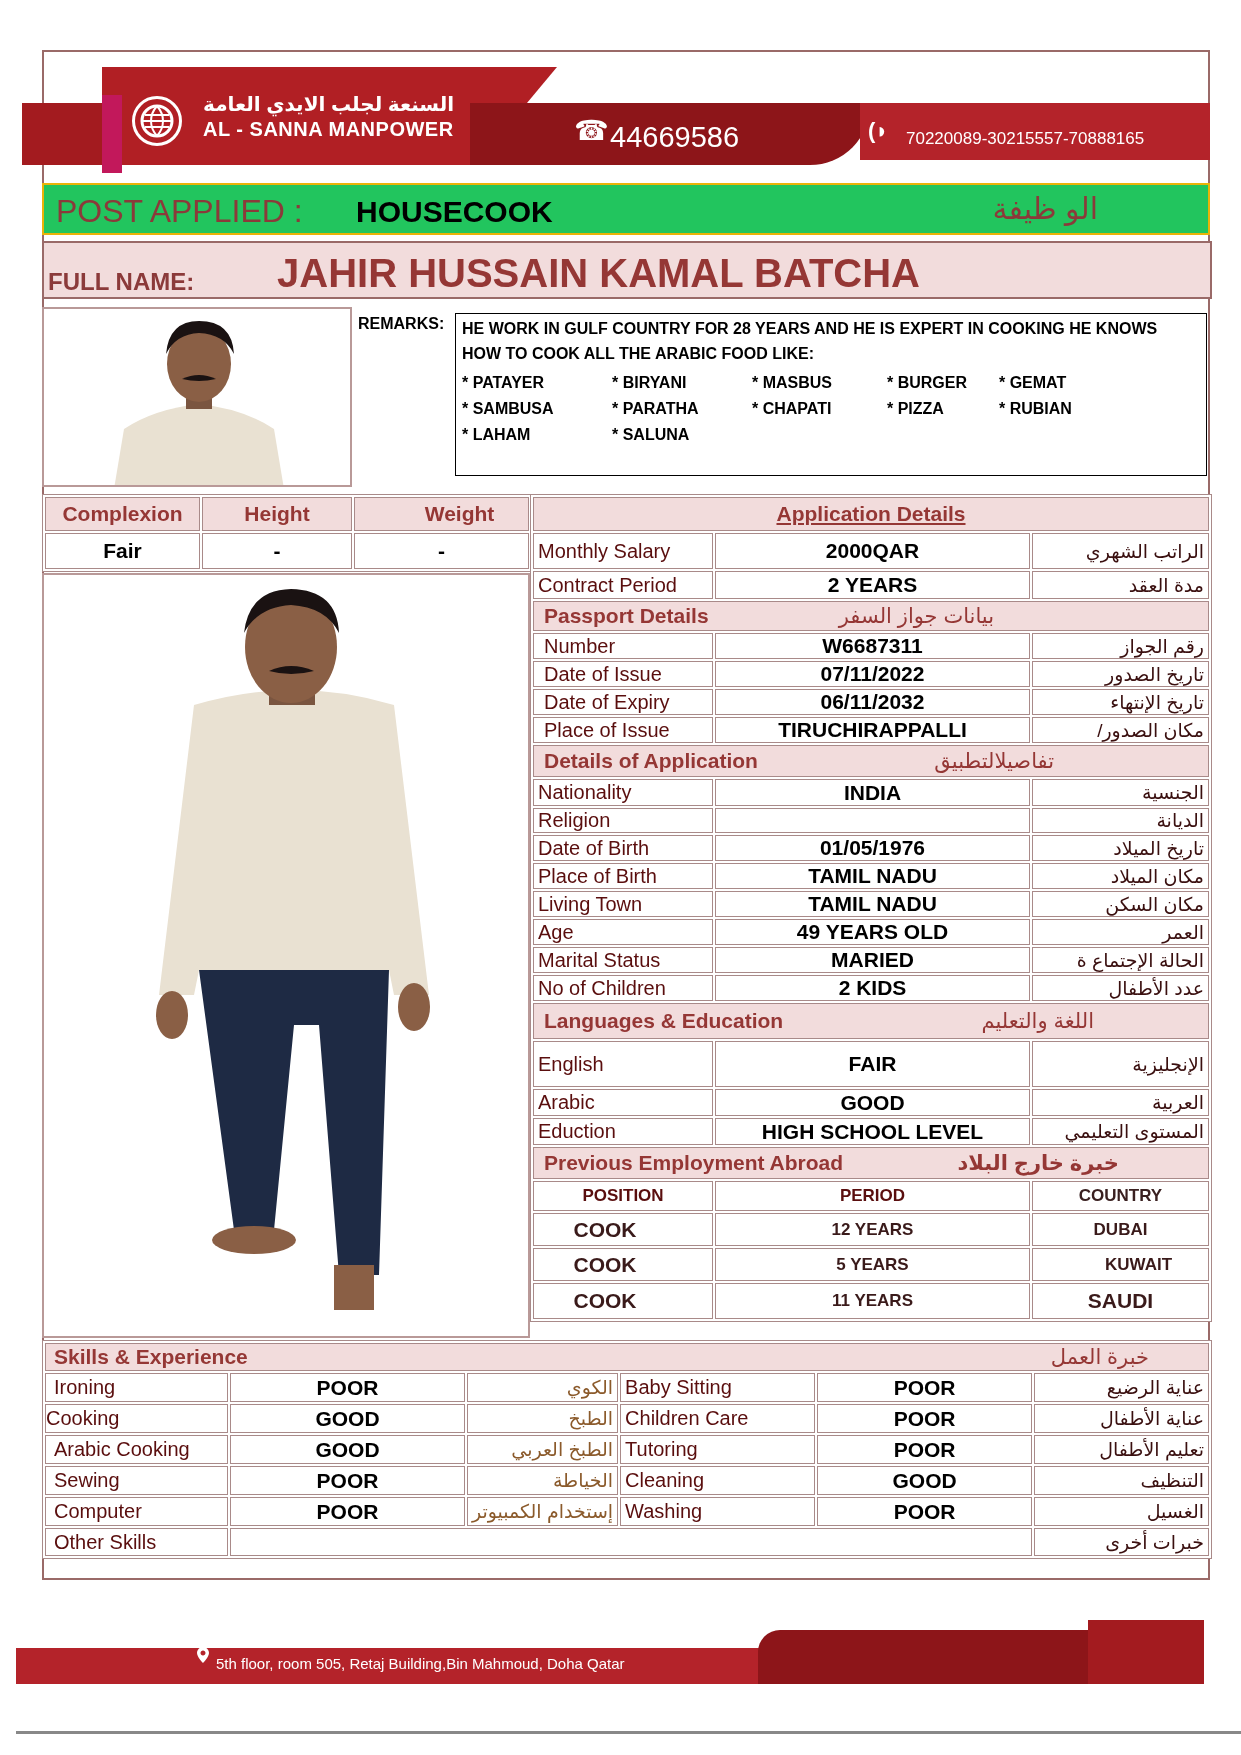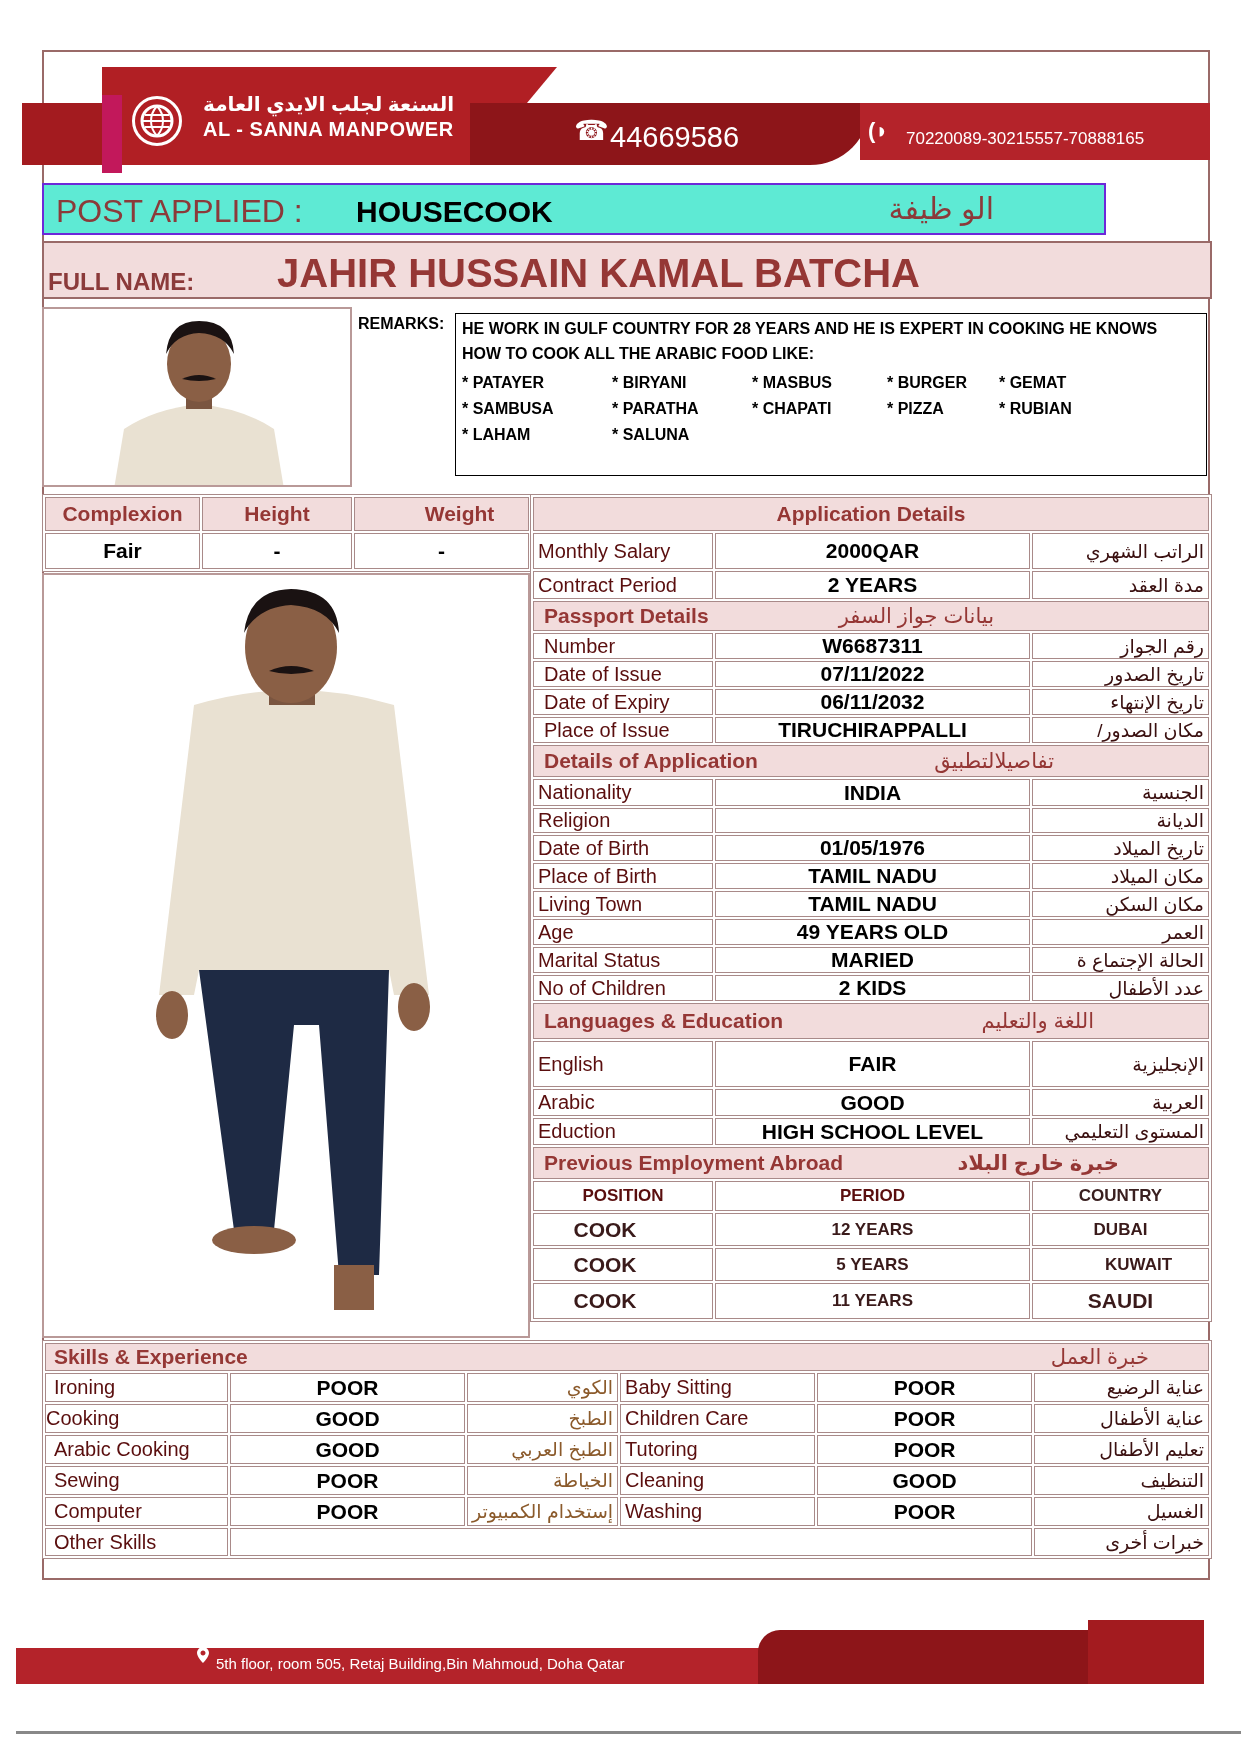--- a/index.html
+++ b/index.html
@@ -19,21 +19,21 @@
   .logo { position: absolute; left: 132px; top: 96px; width: 50px; height: 50px; border-radius: 50%;
           border: 3px solid #fff; display: flex; align-items: center; justify-content: center; color:#fff; font-size: 30px; }
   .brand-ar { position: absolute; left: 203px; top: 92px; color: #fff; font-size: 20px; font-weight: bold; direction: rtl; width: 260px; text-align: left; }
   .brand-en { position: absolute; left: 203px; top: 118px; color: #fff; font-size: 20px; font-weight: bold; letter-spacing: 0.5px; }
   .phone-icon { position: absolute; left: 574px; top: 114px; color: #fff; font-size: 28px; }
   .phone-num { position: absolute; left: 610px; top: 121px; color: #fff; font-size: 29px; }
   .mobile-icon { position: absolute; left: 868px; top: 118px; color: #fff; font-size: 22px; font-weight: bold; }
   .mobile-num { position: absolute; left: 906px; top: 129px; color: #fff; font-size: 17px; }
 
   
-  .post-row { position: absolute; left: 42px; top: 183px; width: 1064px; height: 52px; border: 2px solid #6d28d9; background: #5eead4; }
+  .post-row { position: absolute; left: 42px; top: 183px; width: 1168px; height: 52px; border: 2px solid #eab308; background: #22c55e; }
   .post-label { position: absolute; left: 12px; top: 8px; font-size: 32px; color: #8b3a3a; }
   .post-value { position: absolute; left: 312px; top: 10px; font-size: 30px; font-weight: bold; }
   .post-ar { position: absolute; right: 110px; top: 6px; font-size: 30px; color: #8b3a3a; direction: rtl; }
 
   .name-row { position: absolute; left: 42px; top: 241px; width: 1170px; height: 58px; border: 2px solid #9a6a68; background: #f2dcdc; }
   .name-label { position: absolute; left: 4px; top: 25px; font-size: 24px; font-weight: bold; color: #8b3a3a; }
   .name-value { position: absolute; left: 233px; top: 8px; font-size: 40px; font-weight: bold; color: #953735; }
 
   
   .photo-box { position: absolute; left: 42px; top: 307px; width: 310px; height: 180px; border: 2px solid #b99998; background: #fff; overflow: hidden; }
@@ -161,21 +161,21 @@
 </div>
 
 <table class="tbl" style="left:530px; top:494px; width:682px;">
   <colgroup>
       <col style="width:180px">
       <col style="width:315px">
       <col>
     </colgroup>
   <tbody>
       <tr style="height:34px;">
-    <td class="hdr" colspan="3" style="text-align:center; font-size:21px;">Application Details</td>
+    <td class="hdr" colspan="3" style="text-align:center; font-size:21px;text-decoration:underline;">Application Details</td>
   </tr>
   <tr style="height:36px;">
     <td class="lbl">Monthly Salary</td>
     <td class="val">2000QAR</td>
     <td class="ar">الراتب الشهري</td>
   </tr>
   <tr style="height:28px;">
     <td class="lbl">Contract Period</td>
     <td class="val">2 YEARS</td>
     <td class="ar">مدة العقد</td>

